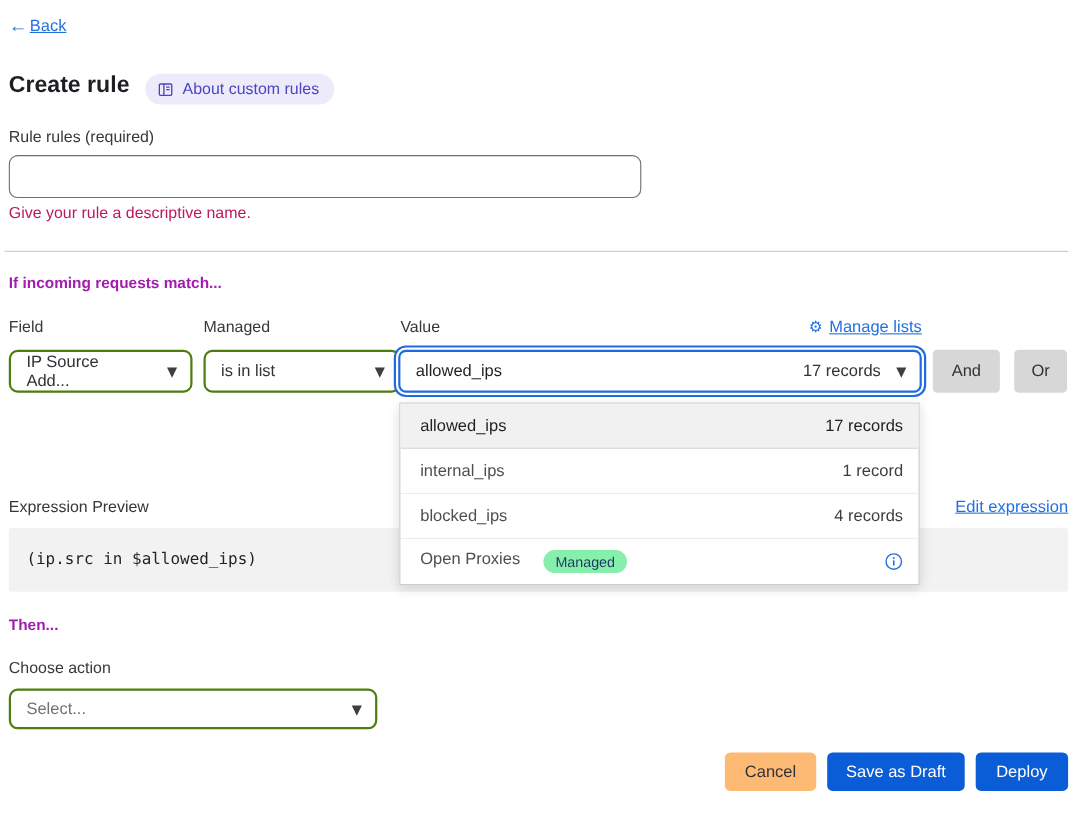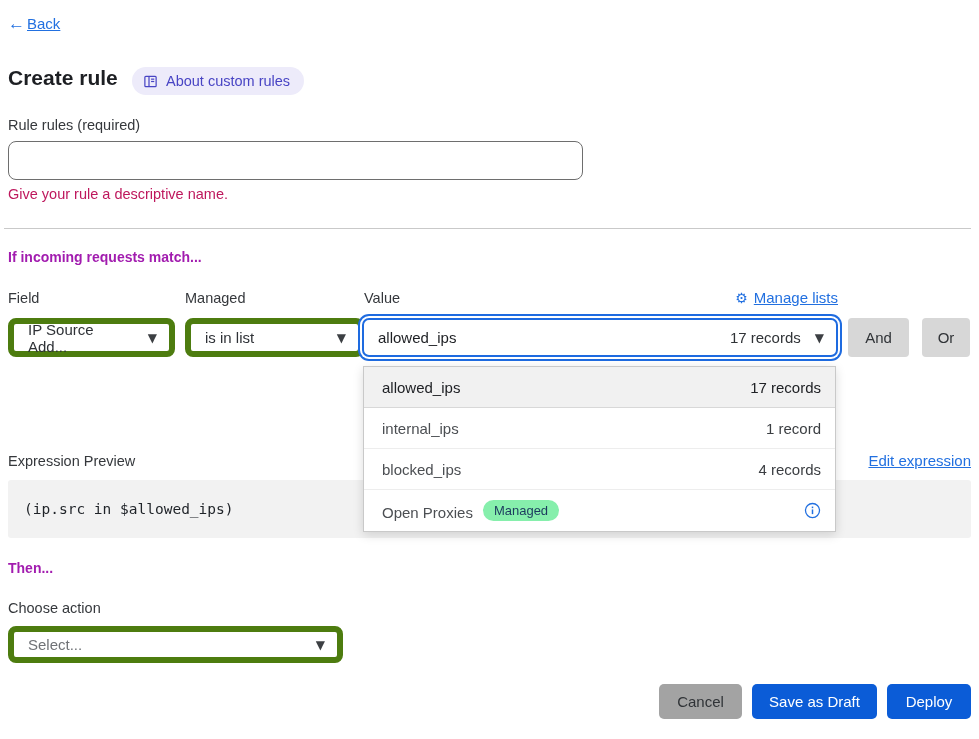--- a/index.html
+++ b/index.html
@@ -43,21 +43,21 @@
 
   .col-label-field { left:8px; top:290px; }
   .col-label-operator { left:185px; top:290px; }
   .col-label-value { left:364px; top:290px; }
 
   .manage-lists { right:141px; top:289px; font-size:15px; display:flex; align-items:center; gap:6px; }
   .gear-glyph { font-family:"DejaVu Sans",sans-serif; font-size:14px; line-height:1; text-decoration:none; }
 
   
   .select-box {
-    height:39px; border:6px solid #4d7c0f; border-radius:8px; background:#fff;
+    height:39px; border:2px solid #4d7c0f; border-radius:8px; background:#fff;
     display:flex; align-items:center; justify-content:space-between;
     padding:0 12px 0 14px; font-size:15px; color:#2f3237; cursor:pointer;gap:28px;
   }
   .chevron { font-family:"DejaVu Sans",sans-serif; font-size:12px; color:#3c3f43; line-height:1; }
   .field-select    { left:8px;   top:318px; width:167px; }
   .operator-select { left:185px; top:318px; width:179px; }
 
   .value-combo {
     left:362px; top:318px; width:476px; height:39px;
     background:#fff; border:2px solid #1e6be0; border-radius:7px;
@@ -80,21 +80,21 @@
     border:1px solid #c9c9c9; box-shadow:0 3px 10px rgba(0,0,0,0.14); z-index:10;
   }
   .dd-row {
     height:41px; display:flex; align-items:center; justify-content:space-between;
     padding:0 14px 0 18px; font-size:15px; color:#4c4f53; cursor:pointer;
   }
   .dd-row .dd-right { color:#3b3e42; }
   .dd-row-1 { background:#f1f1f1; color:#202226; border-bottom:1px solid #d8d8d8; }
   .dd-row-1 .dd-right { color:#202226; }
   .dd-row-2, .dd-row-3 { border-bottom:1px solid #ededed; }
-  .dd-left-group { display:flex; align-items:flex-end; gap:10px; }
+  .dd-left-group { display:flex; align-items:flex-start; gap:21px; }
   .managed-badge {
     background:#86efac; color:#1c3a5e; font-size:13px; border-radius:11px;
     padding:3px 11px; line-height:1.2;
   }
   .info-icon { display:flex; align-items:center; cursor:pointer; }
 
   
   .expr-label { left:8px; top:453px; color:#35383c; }
   .edit-expression { right:8px; top:452px; font-size:15px; }
   .expr-block {
@@ -107,21 +107,21 @@
   .then-heading { left:8px; top:560px; }
   .choose-action-label { left:8px; top:600px; }
   .action-select { left:8px; top:626px; width:335px; height:37px; color:#6f7276; }
   .action-select .chevron { color:#3c3f43; }
 
   
   .footer-btn {
     top:684px; height:35px; border:none; border-radius:5px; font-family:inherit;
     font-size:15px; cursor:pointer;
   }
-  .cancel-button { left:659px; width:83px; background:#a3a3a3; color:#303337; }
+  .cancel-button { left:659px; width:83px; background:#fdba74; color:#303337; }
   .blue-btn { background:#0b5cd7; color:#fff; }
   .save-draft-button { left:752px; width:125px; }
   .deploy-button { left:887px; width:84px; }
 </style>
 </head>
 <body>
 
 <div class="page">
 
   <a class="abs link back-link">

